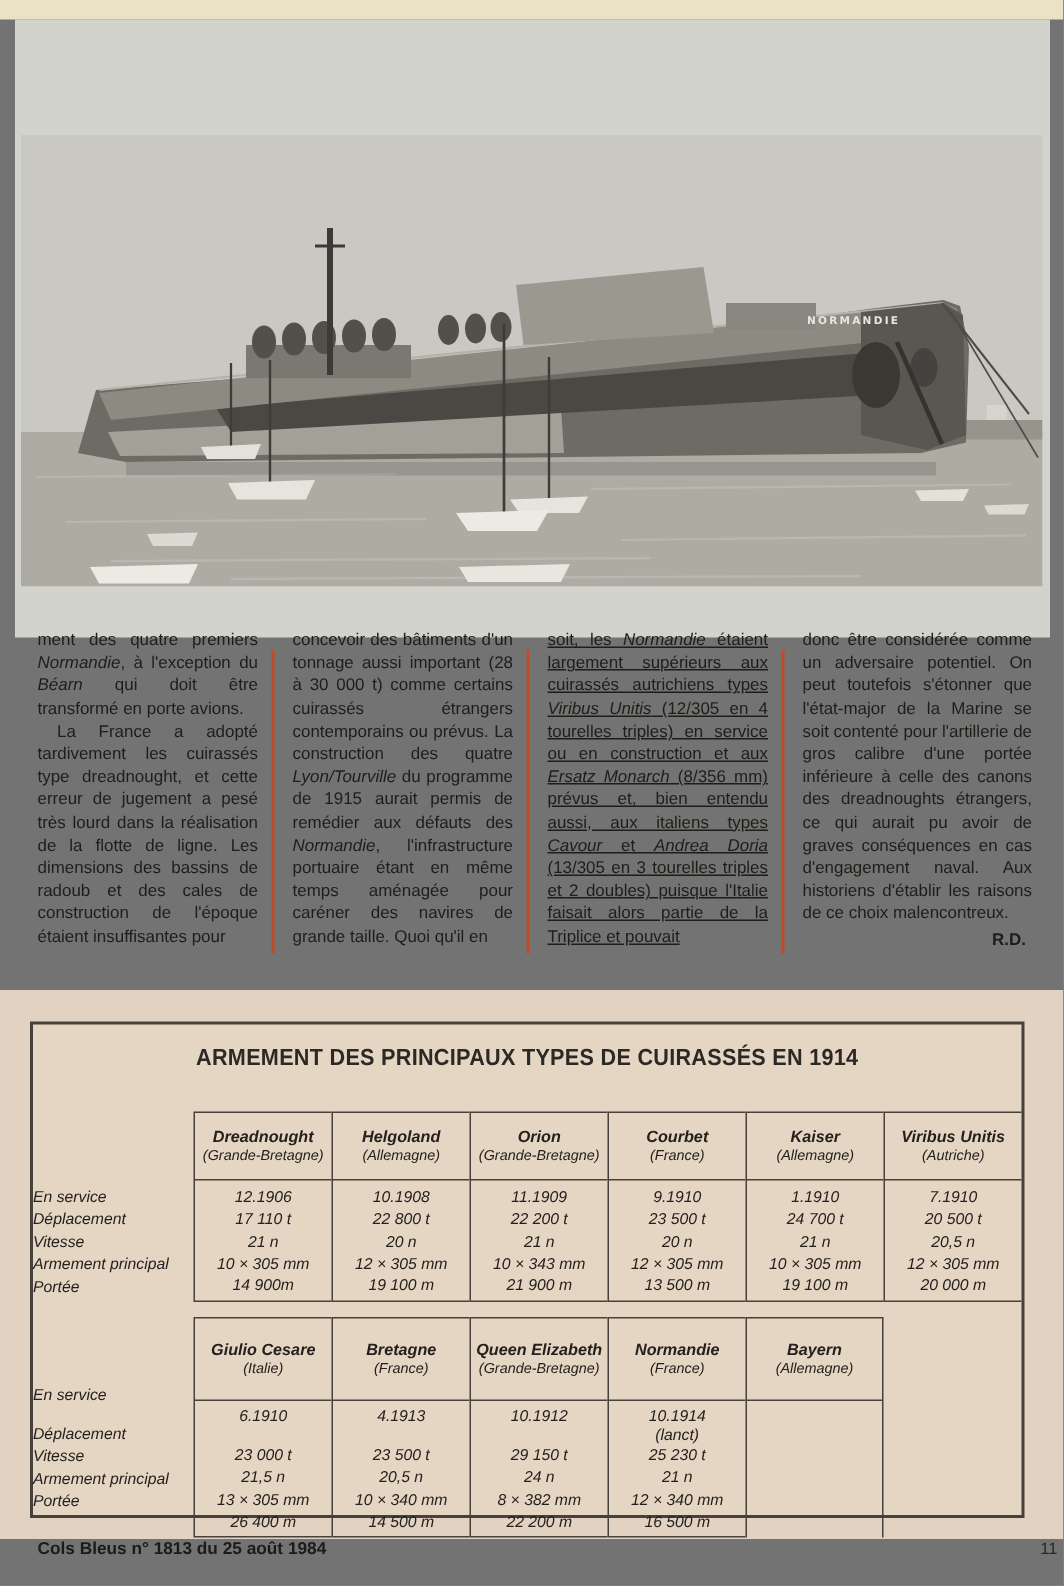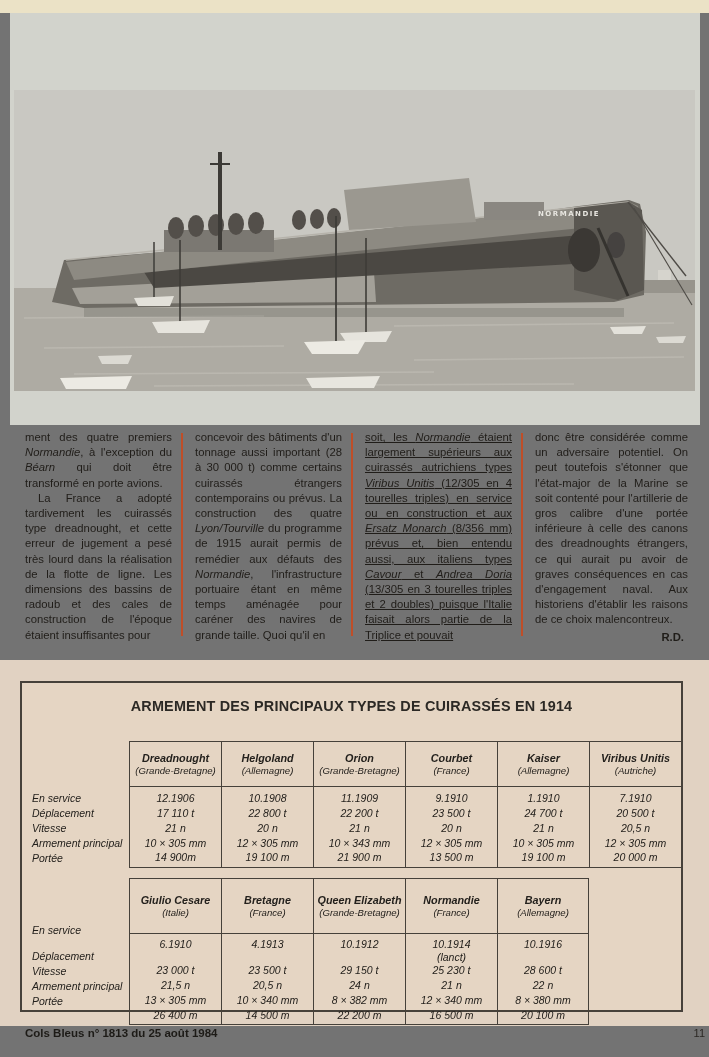--- a/index.html
+++ b/index.html
@@ -4,36 +4,36 @@
 <style>
   html,body{margin:0;padding:0;background:#888;}
   .page{position:relative;width:709px;height:1057px;margin:0 auto;overflow:hidden;
         background:#737373;font-family:"Liberation Sans","DejaVu Sans",sans-serif;color:#24211d;}
   .bg-topband{position:absolute;left:0;top:0;width:709px;height:13px;background:#ebe2c6;}
   .bg-photozone{position:absolute;left:10px;top:13px;width:690px;height:412px;background:#d2d3cc;}
   .bg-tablezone{position:absolute;left:0;top:660px;width:709px;height:366px;background:#e1d2c2;}
   .photo{position:absolute;left:14px;top:90px;width:681px;height:301px;}
   .caption{position:absolute;right:14px;top:396px;width:420px;text-align:right;
            font-style:italic;font-weight:bold;font-size:9.6px;color:#1f1d19;}
-  .col{position:absolute;top:430px;width:147px;font-size:11.3px;line-height:15.2px;
+  .col{position:absolute;top:420px;width:147px;font-size:11.3px;line-height:15.2px;
        text-align:justify;color:#201d19;}
   .col p{margin:0;}
   .col p + p{text-indent:13px;}
   .c1{left:25px;} .c2{left:195px;} .c3{left:365px;text-decoration:underline;} .c4{left:535px;width:153px;}
   .vrule{position:absolute;top:433px;width:2px;height:203px;background:#bf4e28;}
   .r1{left:181px;} .r2{left:351px;} .r3{left:521px;}
   .sig{text-align:right;font-weight:bold;margin-top:2px;padding-right:4px;}
   
   .tbox{position:absolute;left:20px;top:681px;width:663px;height:331px;box-sizing:border-box;
         border:2px solid #46413a;background:rgba(236,217,198,0.45);}
   .ttitle{margin-top:14px;text-align:center;font-weight:bold;font-size:15.5px;
           color:#2c2925;transform:scaleX(0.93);letter-spacing:0.2px;white-space:nowrap;}
   .tblock{position:absolute;left:0;display:flex;width:659px;font-style:italic;}
   .b1{top:58px;} .b2{top:195px;}
-  .lblcol{width:107px;box-sizing:border-box;padding-left:10px;}
+  .lblcol{width:107px;box-sizing:border-box;}
   .lblspacer{height:50px;}
   .b2 .lblspacer{height:46px;}
   .lbl{height:14.8px;display:flex;align-items:center;font-size:10.5px;}
   .b2 .lbl.first{height:25px;align-items:flex-start;}
   .shipcol{width:92px;box-sizing:border-box;border-left:1.4px solid #46413a;}
   .b2 .shipcol.last{border-right:1.4px solid #46413a;}
   .hdr{height:46px;box-sizing:border-box;border-top:1.4px solid #46413a;border-bottom:1.4px solid #46413a;
        display:flex;flex-direction:column;justify-content:center;text-align:center;}
   .b2 .hdr{height:56px;}
   .sname{font-weight:bold;font-size:10.8px;line-height:13px;}
@@ -287,26 +287,19 @@
           <div class="cell">21 n</div>
           <div class="cell">12 × 340 mm</div>
           <div class="cell">16 500 m</div>
         </div>
       </div>
       <div class="shipcol last">
         <div class="hdr">
           <div class="sname">Bayern</div>
           <div class="scountry">(Allemagne)</div>
         </div>
-        <div class="cells">
-          <div class="cell first">10.1916</div>
-          <div class="cell">28 600 t</div>
-          <div class="cell">22 n</div>
-          <div class="cell">8 × 380 mm</div>
-          <div class="cell">20 100 m</div>
-        </div>
       </div>
     </div>
   </div>
 
   <div class="footer-issue">Cols Bleus n° 1813 du 25 août 1984</div>
   <div class="page-num">11</div>
 </div>
 
 </body></html>

